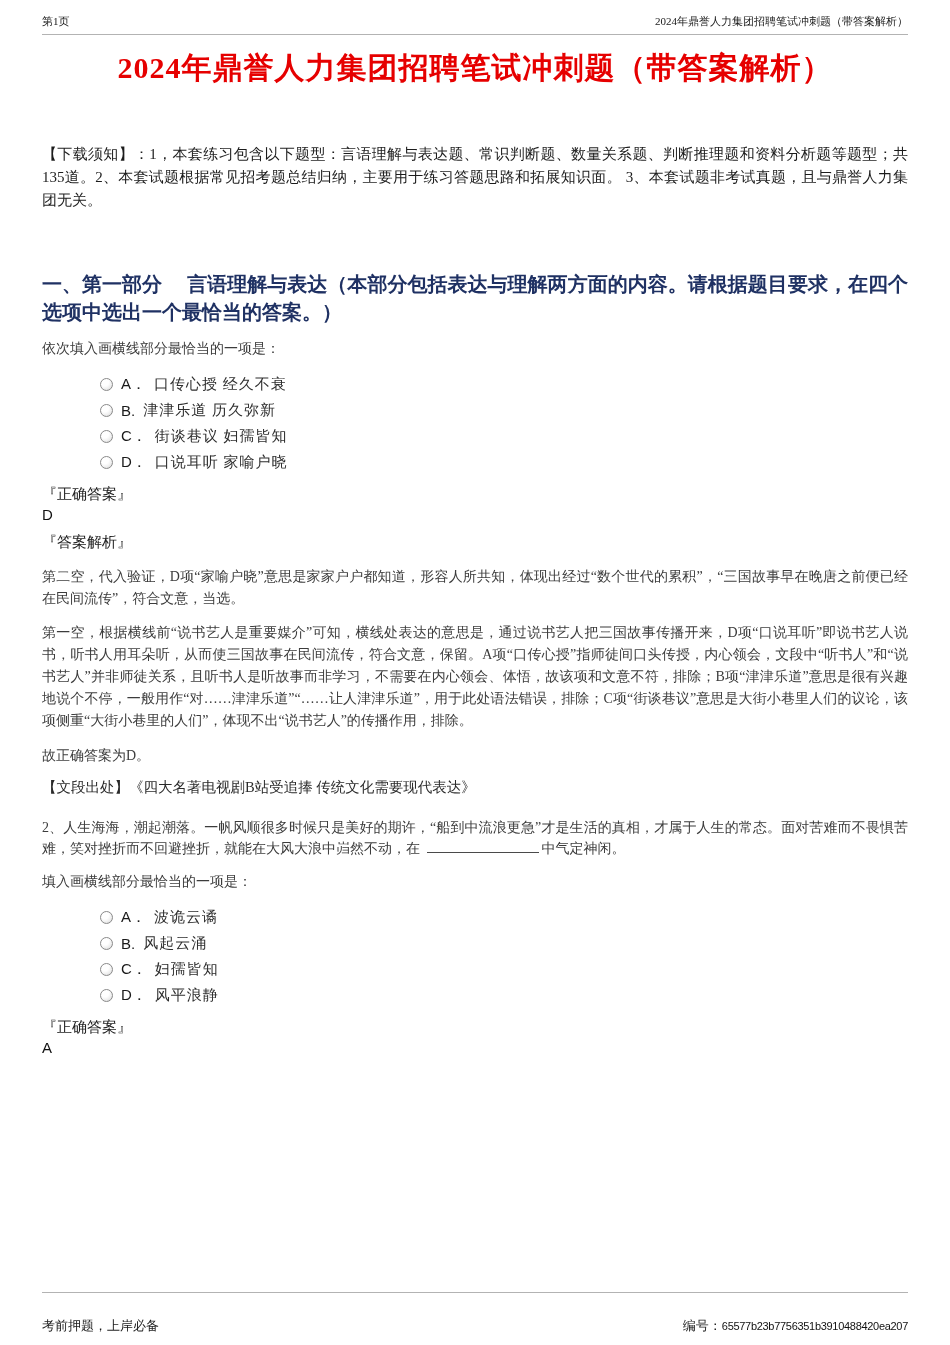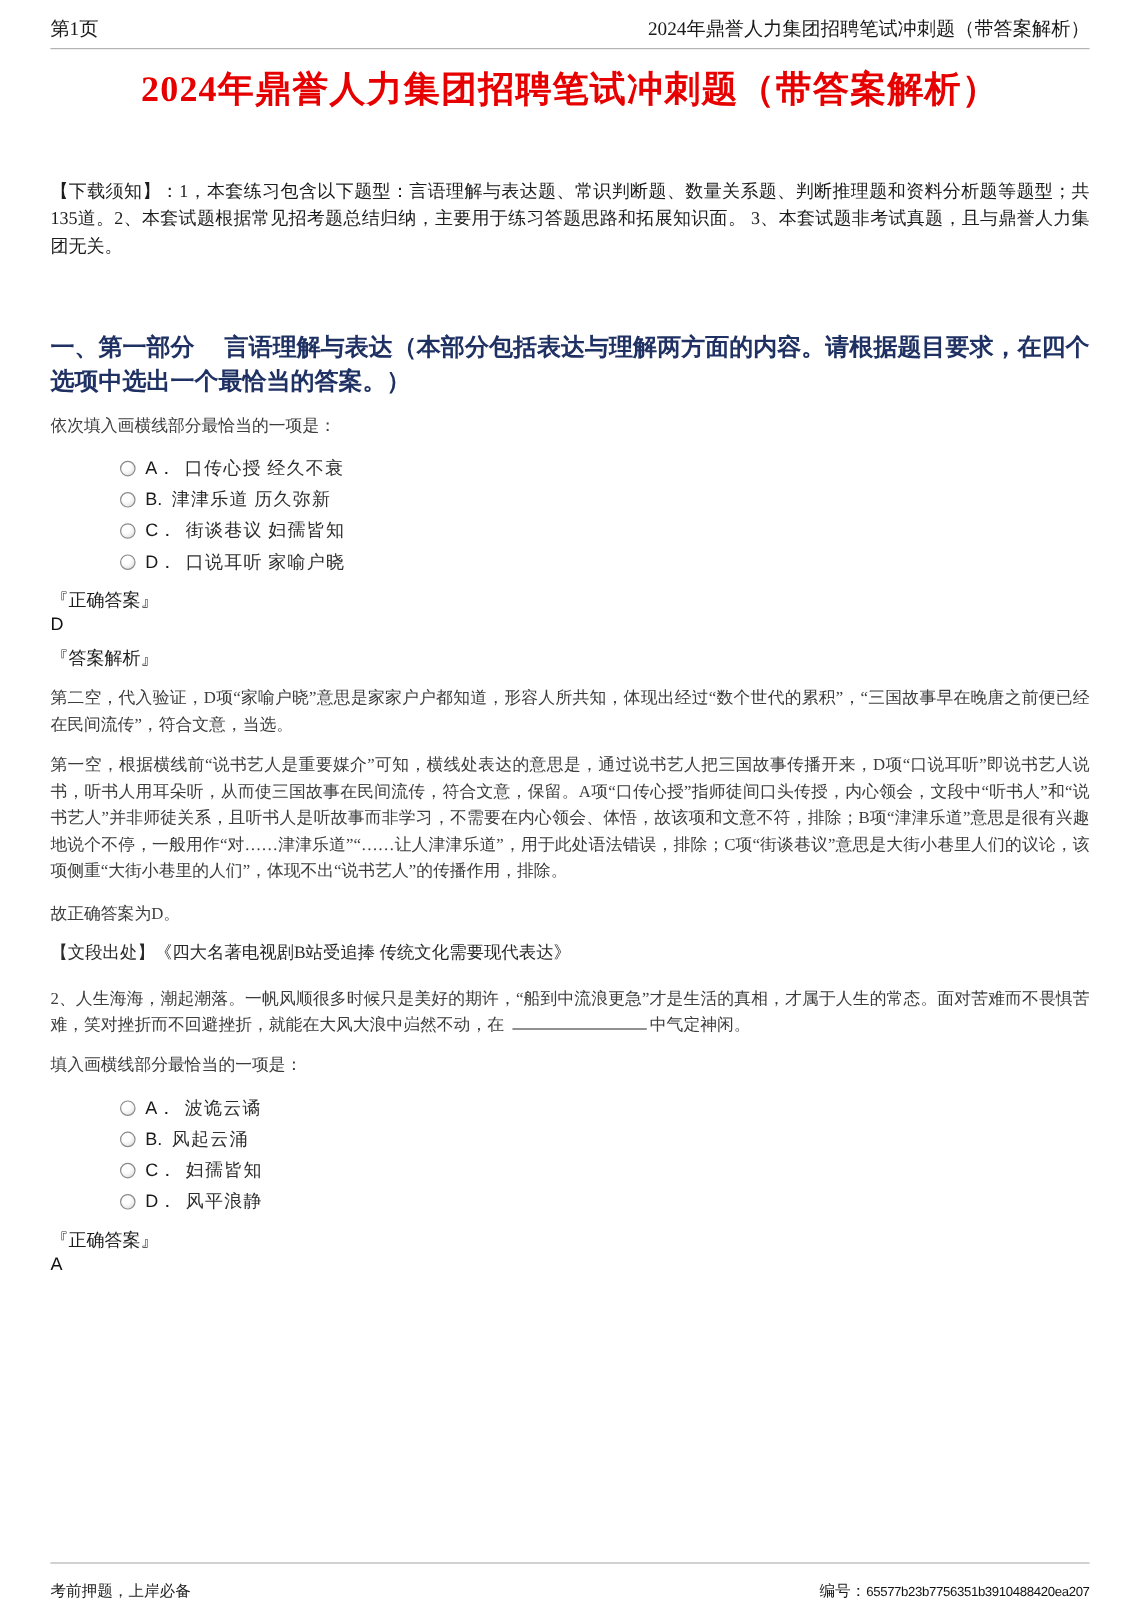--- a/index.html
+++ b/index.html
@@ -5,21 +5,21 @@
   html,body{margin:0;padding:0;}
   body{
     width:950px;height:1345px;box-sizing:border-box;
     background:#ffffff;color:#222;
     font-family:"Liberation Serif","DejaVu Serif",serif;
     position:relative;overflow:hidden;
   }
   .page{padding:14px 42px 0 42px;}
   
   .hdr{display:flex;justify-content:space-between;align-items:flex-end;
-       font-size:16px;color:#1a1a1a;border-bottom:1px solid #b3b3b3;padding-bottom:5px;}
+       font-size:11px;color:#1a1a1a;border-bottom:1px solid #b3b3b3;padding-bottom:5px;}
   
   .doc-title{margin-top:13px;text-align:center;font-size:30px;font-weight:bold;color:#e60000;letter-spacing:1px;}
   
   .notice{margin-top:54px;font-size:15px;line-height:23px;color:#1c1c1c;text-align:justify;}
   
   .section-heading{margin-top:58px;font-size:20px;line-height:28px;font-weight:bold;color:#1f3163;text-align:justify;}
   
   .stem{margin:18px 0 0 0;font-size:14px;line-height:21px;color:#3c3c3c;text-align:justify;}
   .prompt{margin:14px 0 0 0;font-size:14px;color:#3c3c3c;}
   .blank{display:inline-block;width:112px;border-bottom:1px solid #4a4a4a;height:0.95em;vertical-align:baseline;margin:0 3px;}
@@ -33,21 +33,21 @@
   .opt-text{font-size:15px;color:#2e2e2e;letter-spacing:1px;}
   
   .ans-label{margin-top:10px;font-size:15px;color:#1c1c1c;}
   .ans-letter{margin-top:2px;font-family:"Liberation Sans","DejaVu Sans",sans-serif;font-size:15px;color:#111;}
   .analysis{margin:12px 0 0 0;font-size:14px;line-height:22px;color:#3c3c3c;text-align:justify;}
   .conclusion{margin:15px 0 0 0;font-size:14px;color:#3c3c3c;}
   .source{margin:13px 0 0 0;font-size:14.5px;color:#2a2a2a;}
   .q2{margin-top:20px;}
   
   .ftr{position:absolute;left:42px;right:42px;bottom:10px;
-       border-top:1px solid #b3b3b3;padding-top:14px;
+       border-top:1px solid #b3b3b3;padding-top:24px;
        display:flex;justify-content:space-between;align-items:baseline;}
   .ftr-left{font-size:13px;color:#1c1c1c;}
   .ftr-right{font-size:13px;color:#1c1c1c;display:flex;align-items:baseline;}
   .ftr-code{font-family:"Liberation Sans","DejaVu Sans",sans-serif;font-size:11px;color:#111;letter-spacing:-0.3px;}
 </style>
 </head>
 <body>
 
 <div class="page">
 

